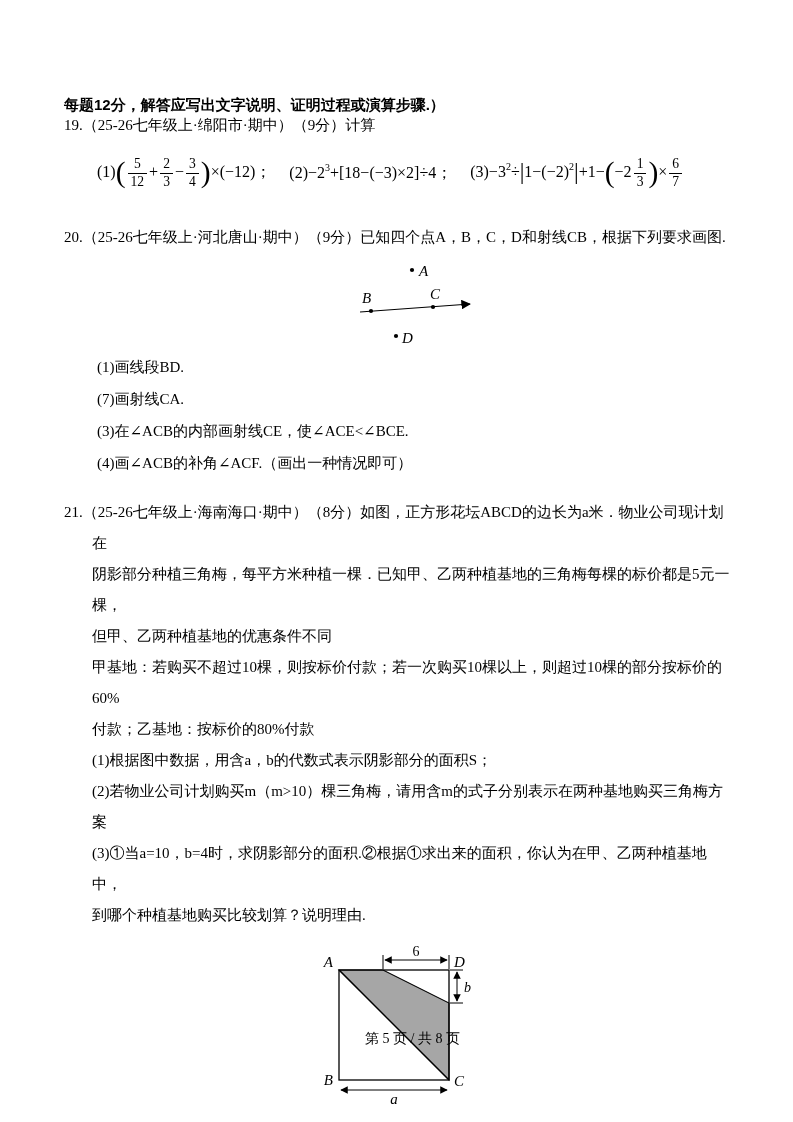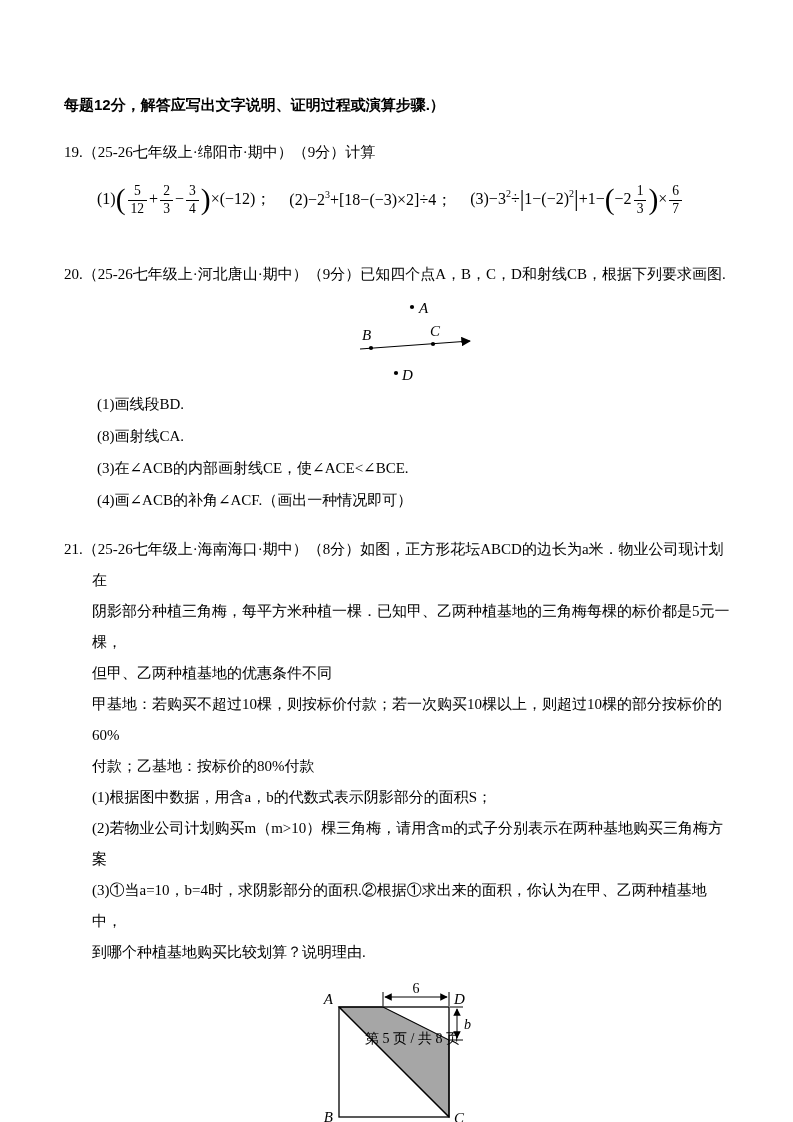--- a/index.html
+++ b/index.html
@@ -1,29 +1,29 @@
 <!DOCTYPE html>
 <html><head>
 <meta charset="utf-8">
 <style>
   html,body{margin:0;padding:0;background:#ffffff;}
   .page{position:relative;width:793px;height:1122px;background:#fff;overflow:hidden;
         font-family:"Liberation Serif","DejaVu Serif",serif;color:#000;}
   .content{position:absolute;left:64px;top:95px;width:672px;font-size:15px;line-height:20px;}
   .bold-head{font-family:"Liberation Sans","DejaVu Sans",sans-serif;font-weight:bold;font-size:15px;}
-  .stem19{margin-top:27px;}
+  .stem19{}
   .mathline{margin:14px 0 0 33px;display:flex;align-items:center;gap:18px;font-size:16px;height:48px;}
   .mexp{white-space:nowrap;}
   .frac{display:inline-block;vertical-align:-0.62em;text-align:center;font-size:0.85em;line-height:1.05;margin:0 2px;}
   .frac .fn{display:block;padding:0 3px 1px;border-bottom:1px solid #000;}
   .frac .fd{display:block;padding:1px 3px 0;}
   .bp{font-size:185%;line-height:0;vertical-align:-0.17em;font-weight:400;}
   .abs{font-size:145%;line-height:0;vertical-align:-0.1em;}
   sup.e{font-size:10px;vertical-align:7px;line-height:0;}
-  .stem20{margin-top:40px;}
+  .stem20{margin-top:30px;}
   .fig20{display:block;margin:14px 0 0 294px;}
   .q20items{margin-top:0;}
   .q20items div{line-height:32px;margin-left:33px;}
   .q21{margin-top:18px;line-height:31px;}
   .q21 .hang{padding-left:28px;}
   .q21 .first{text-indent:-28px;}
   .fig21{display:block;margin:14px 0 0 240px;}
   svg text{font-family:"Liberation Serif","DejaVu Serif",serif;}
   svg .it{font-style:italic;}
   .footer{position:absolute;left:16px;width:100%;top:1030px;text-align:center;font-size:14px;}
@@ -60,21 +60,21 @@
       <circle cx="13" cy="50" r="2.1" fill="#000"></circle>
       <text x="4" y="42" font-size="15" class="it">B</text>
       <circle cx="75" cy="46" r="2.1" fill="#000"></circle>
       <text x="72" y="38" font-size="15" class="it">C</text>
       <circle cx="38" cy="75" r="2.1" fill="#000"></circle>
       <text x="44" y="82" font-size="15" class="it">D</text>
     </svg>
 
     <div class="q20items">
       <div>(1)画线段BD.</div>
-      <div>(8)画射线CA.</div>
+      <div>(7)画射线CA.</div>
       <div>(3)在∠ACB的内部画射线CE，使∠ACE&lt;∠BCE.</div>
       <div>(4)画∠ACB的补角∠ACF.（画出一种情况即可）</div>
     </div>
 
     <div class="q21">
       <div class="hang">
         <div class="first">21.（25-26七年级上·海南海口·期中）（8分）如图，正方形花坛ABCD的边长为a米．物业公司现计划在</div>
         <div>阴影部分种植三角梅，每平方米种植一棵．已知甲、乙两种植基地的三角梅每棵的标价都是5元一棵，</div>
         <div>但甲、乙两种植基地的优惠条件不同</div>
         <div>甲基地：若购买不超过10棵，则按标价付款；若一次购买10棵以上，则超过10棵的部分按标价的60%</div>

